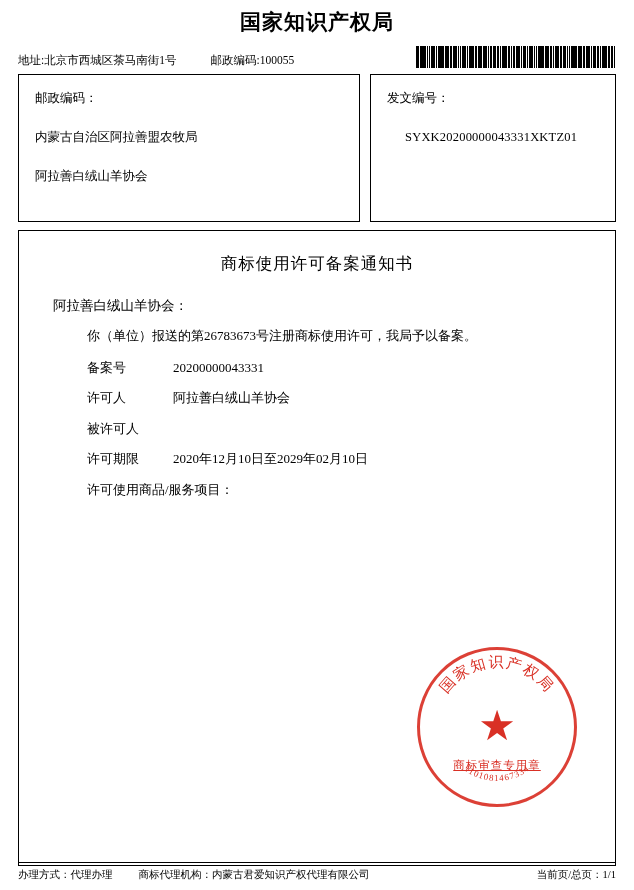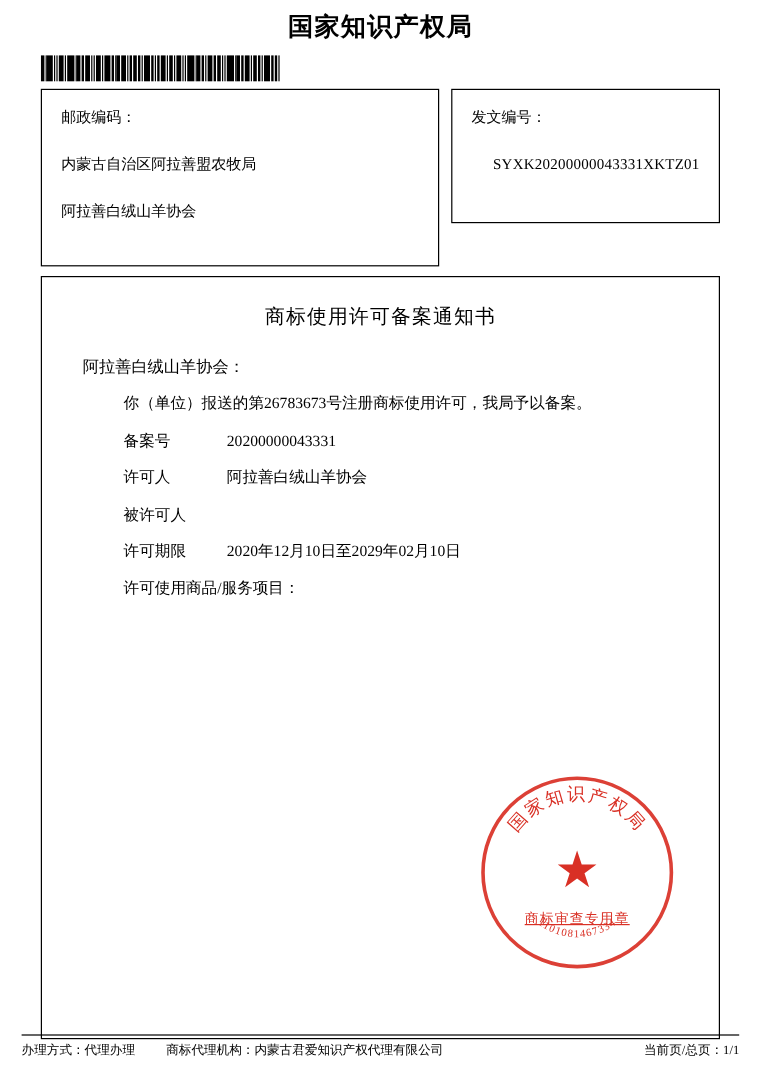--- a/index.html
+++ b/index.html
@@ -13,21 +13,21 @@
     font-family: "Liberation Serif", "DejaVu Serif", serif;
     color: #000;
     position: relative;
     overflow: hidden;
   }
   .page {
     width: 634px;
     height: 890px;
     position: relative;
     box-sizing: border-box;
-    padding: 0 34px;
+    padding: 0 18px;
   }
 
   
   .doc-title {
     text-align: center;
     font-size: 21px;
     font-weight: bold;
     letter-spacing: 1px;
     padding-top: 8px;
     font-family: "Liberation Serif", "DejaVu Serif", serif;
@@ -76,21 +76,21 @@
     box-sizing: border-box;
     padding: 16px 16px 10px 16px;
     font-size: 12.5px;
   }
   .box-left {
     width: 342px;
     height: 148px;
   }
   .box-right {
     flex: 1;
-    height: 112px;
+    height: 148px;
   }
   .box .line {
     margin-bottom: 24px;
     line-height: 1.2;
   }
   .box .line:last-child { margin-bottom: 0; }
   .doc-number {
     margin-top: 22px;
     padding-left: 18px;
     font-size: 12.5px;
@@ -221,20 +221,24 @@
   .footer-left .seg:last-child { margin-right: 0; }
 </style>
 </head>
 <body>
 
 <div class="page">
 
   <div class="doc-title">国家知识产权局</div>
 
   <div class="header-row">
+    <div class="header-left">
+      <span class="addr"><span>地址:</span><span>北京市西城区茶马南街1号</span></span>
+      <span class="zipline"><span>邮政编码:</span><span>100055</span></span>
+    </div>
     <div class="barcode">
       <i style="width:3px"></i>
         <i style="width:1px"></i>
         <i style="width:5px"></i>
         <i style="width:2px"></i>
       <i style="width:1px"></i>
         <i style="width:4px"></i>
         <i style="width:2px"></i>
         <i style="width:6px"></i>
       <i style="width:1px"></i>

